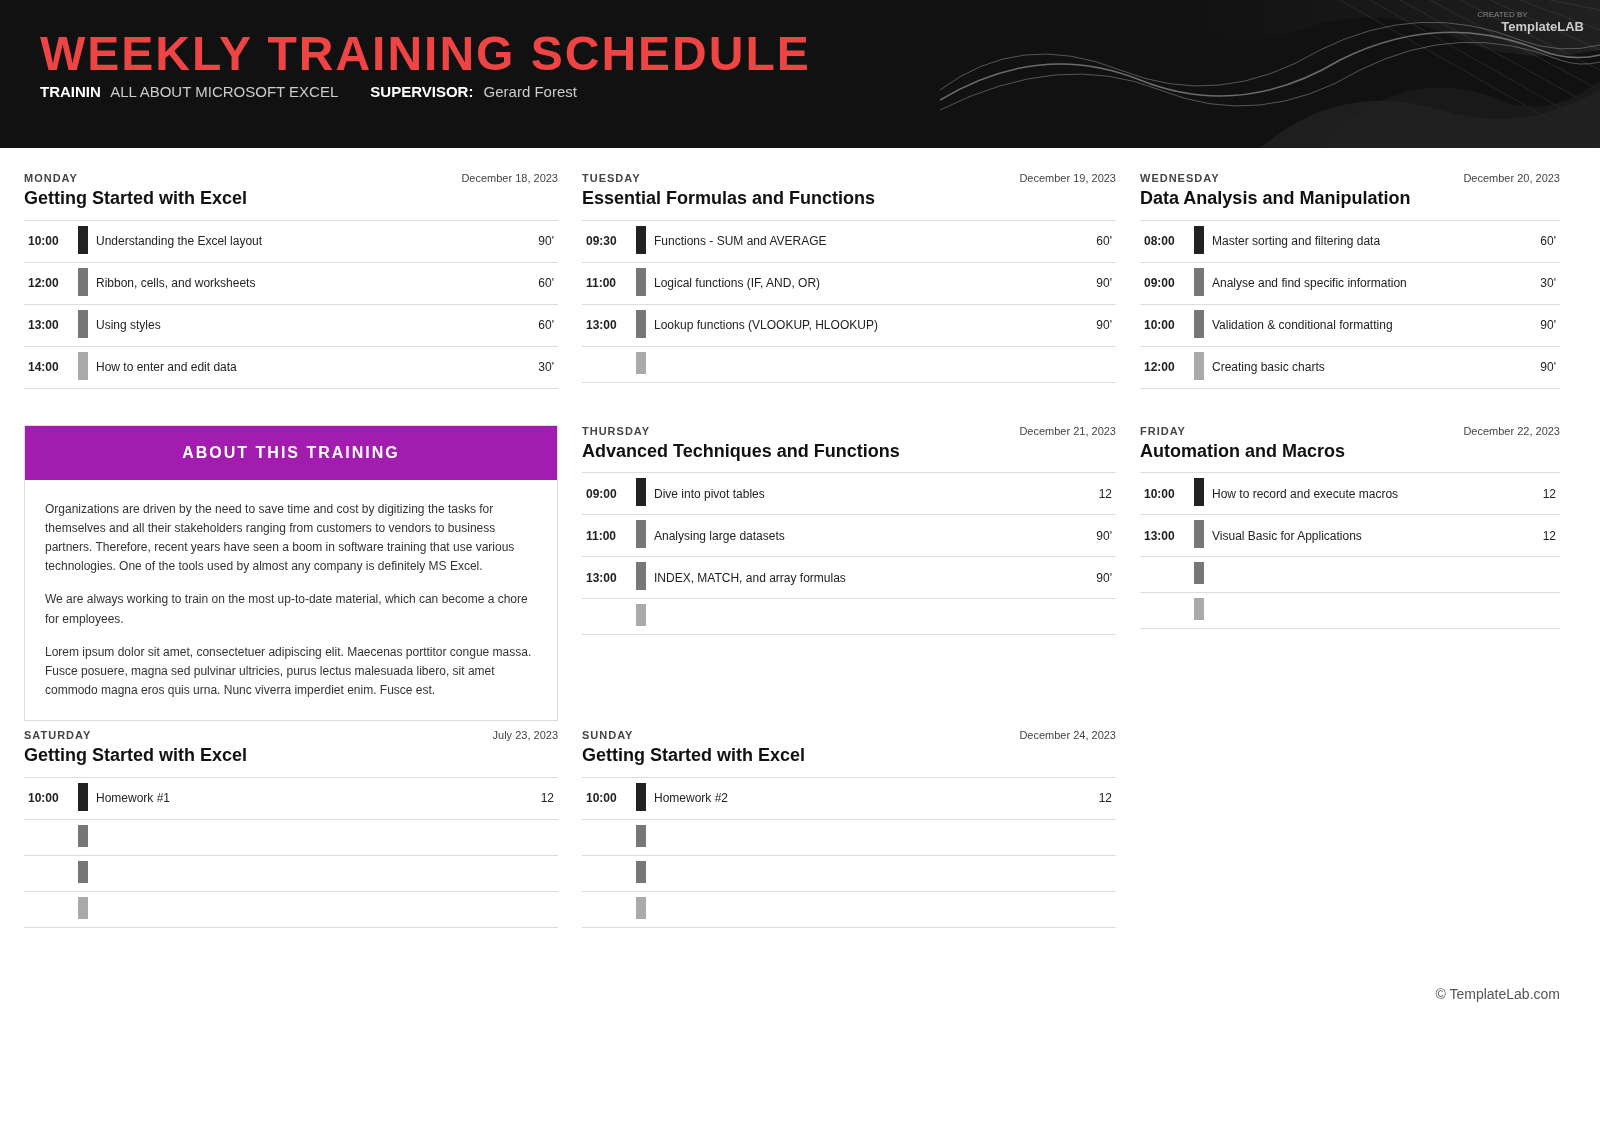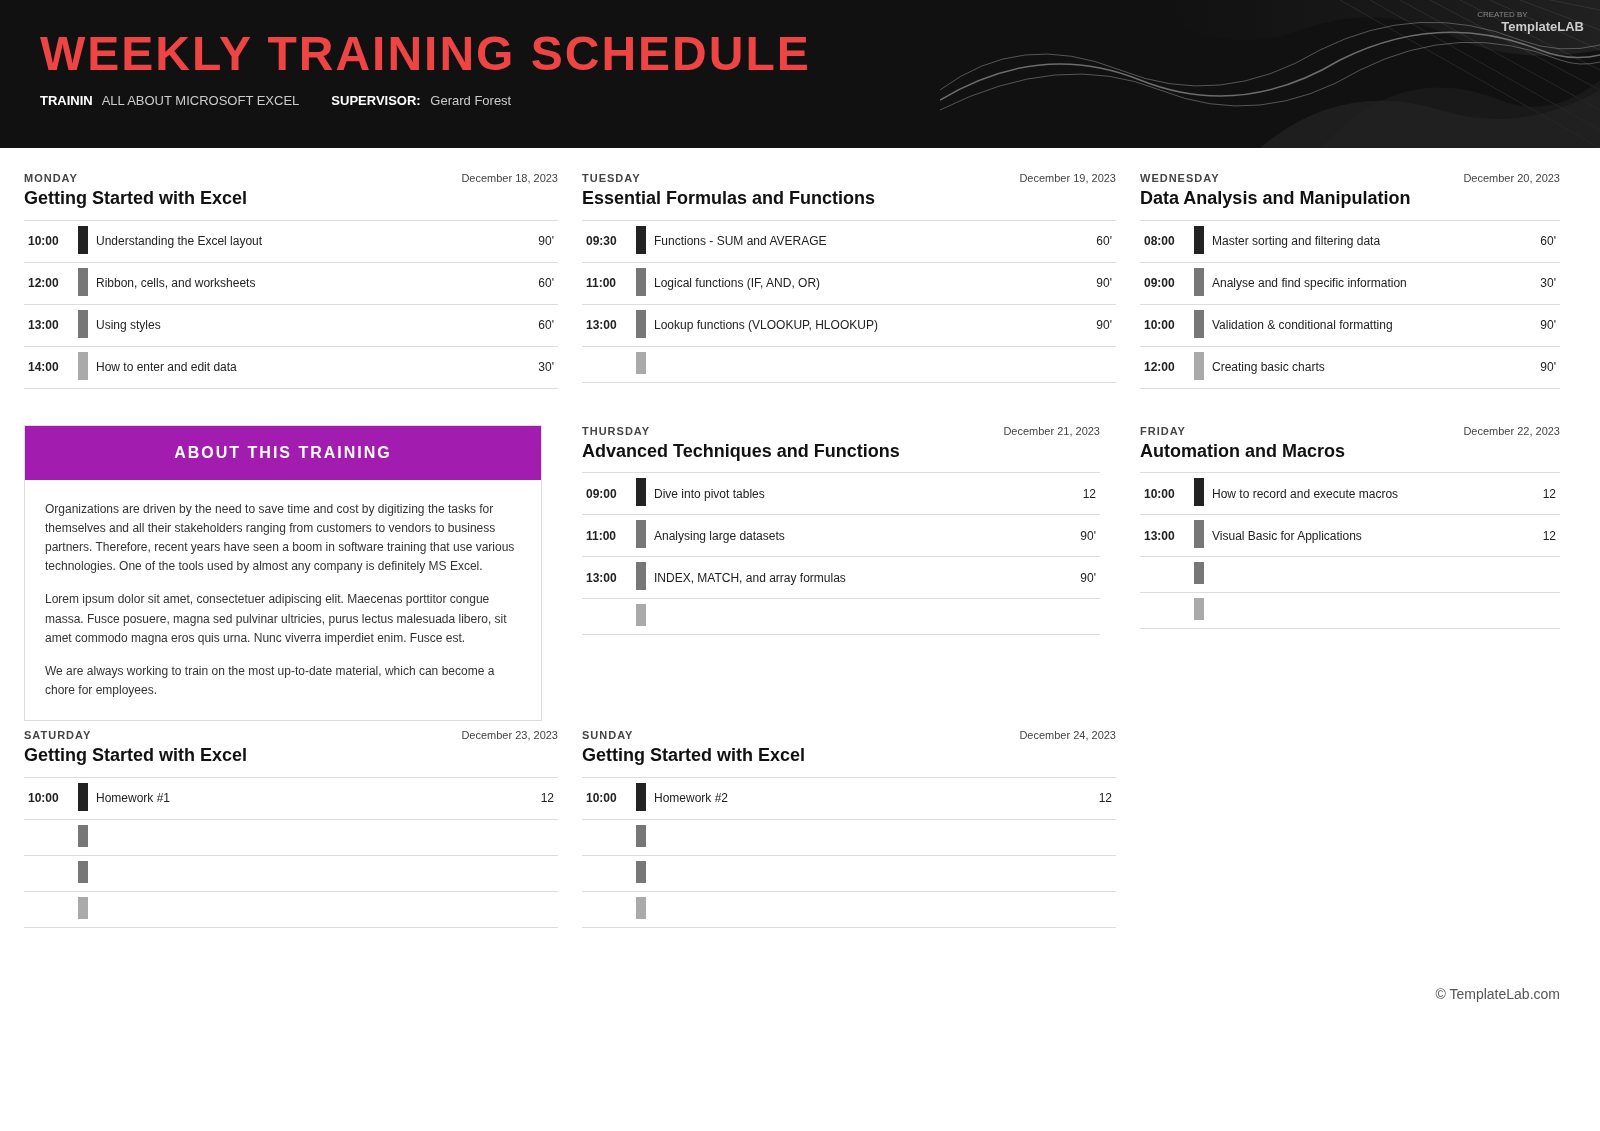--- a/index.html
+++ b/index.html
@@ -25,22 +25,22 @@
       font-size: 48px;
       font-weight: 700;
       letter-spacing: 2px;
       text-transform: uppercase;
       color: #ef4444;
       line-height: 1.1;
     }
     .header-meta {
       display: flex;
       gap: 32px;
-      margin-top: 12px;
-      font-size: 13px;
+      margin-top: 2px;
+      font-size: 15px;
       color: #ccc;
     }
     .header-meta span strong {
       font-weight: 700;
       color: #fff;
       text-transform: uppercase;
       margin-right: 6px;
     }
 
     
@@ -327,21 +327,21 @@
           <td class="time-cell">12:00</td>
           <td class="bar-cell"><div class="bar-block" style="background:#aaa;"></div></td>
           <td class="task-cell">Creating basic charts</td>
           <td class="duration-cell">90'</td>
         </tr>
           </tbody>
       </table>
     </div>
   </div>
 
-  <div style="display:grid;grid-template-columns:1fr 1fr 420px;gap:0 40px;margin-bottom:8px;">
+  <div style="display:grid;grid-template-columns:1fr 1fr 420px;gap:0 24px;margin-bottom:8px;">
 
     <div class="day-block">
       <div class="day-header">
         <span class="day-name">THURSDAY</span>
         <span class="day-date">December 21, 2023</span>
       </div>
       <div class="day-title">Advanced Techniques and Functions</div>
       <table class="schedule-table">
         <tbody id="thursday-rows">
             <tr>
@@ -405,33 +405,33 @@
           <td class="duration-cell"></td>
         </tr>
           </tbody>
       </table>
     </div>
 
     <div class="about-block" style="grid-row: 1 / span 2;">
       <div class="about-header">ABOUT THIS TRAINING</div>
       <div class="about-body">
         <p>Organizations are driven by the need to save time and cost by digitizing the tasks for themselves and all their stakeholders ranging from customers to vendors to business partners. Therefore, recent years have seen a boom in software training that use various technologies. One of the tools used by almost any company is definitely MS Excel.</p>
+        <p>We are always working to train on the most up-to-date material, which can become a chore for employees.</p>
         <p>Lorem ipsum dolor sit amet, consectetuer adipiscing elit. Maecenas porttitor congue massa. Fusce posuere, magna sed pulvinar ultricies, purus lectus malesuada libero, sit amet commodo magna eros quis urna. Nunc viverra imperdiet enim. Fusce est.</p>
-        <p>We are always working to train on the most up-to-date material, which can become a chore for employees.</p>
       </div>
     </div>
 
   </div>
 
   <div style="display:grid;grid-template-columns:1fr 1fr 420px;gap:0 24px;">
 
     <div class="day-block">
       <div class="day-header">
         <span class="day-name">SATURDAY</span>
-        <span class="day-date">December 23, 2023</span>
+        <span class="day-date">July 23, 2023</span>
       </div>
       <div class="day-title">Getting Started with Excel</div>
       <table class="schedule-table">
         <tbody id="saturday-rows">
             <tr>
           <td class="time-cell">10:00</td>
           <td class="bar-cell"><div class="bar-block" style="background:#222;"></div></td>
           <td class="task-cell">Homework #1</td>
           <td class="duration-cell">12</td>
         </tr>

